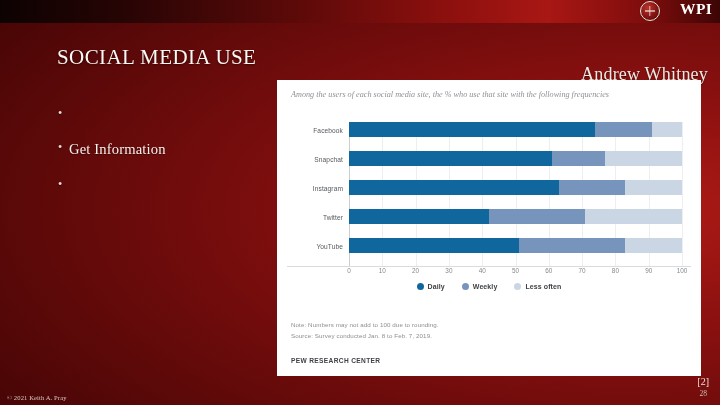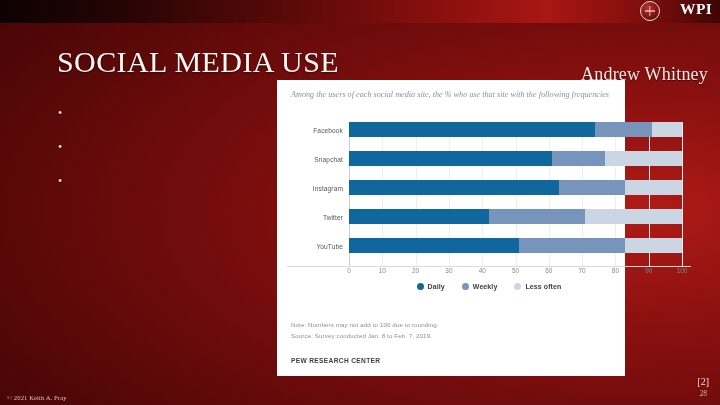--- a/index.html
+++ b/index.html
@@ -49,37 +49,37 @@
   
   .author{
     position:absolute;right:12px;top:34px;
     font-size:18px;color:#f0e9e4;letter-spacing:.2px;
     text-shadow:0 1px 1px rgba(0,0,0,.55);
     margin-top:30px;
   }
   
   .slide-title{
     position:absolute;left:57px;top:45px;
-    font-size:30px;color:#fdf8f4;letter-spacing:.4px;
+    font-size:21px;color:#fdf8f4;letter-spacing:.4px;
     text-shadow:0 1px 2px rgba(0,0,0,.5);
   }
   
   .bullets{position:absolute;left:58px;top:106px;width:215px;}
   .bullet{
     display:flex;align-items:flex-start;margin-bottom:19px;
     color:#f7f1ec;font-size:14.6px;letter-spacing:.15px;
     text-shadow:0 1px 1px rgba(0,0,0,.45);
   }
   .bullet-dot{
     width:11px;flex:0 0 11px;color:#e9ded6;font-size:12px;line-height:1.25;
   }
   .bullet-text{line-height:1.25;}
   
   .chart-panel{
-    position:absolute;left:277px;top:80px;width:348px;height:296px;
+    position:absolute;left:277px;top:80px;width:424px;height:296px;
     background:#ffffff;
   }
   .chart-subtitle{
     position:absolute;left:14px;top:9px;width:348px;
     font-family:"Liberation Serif",serif;
     font-style:italic;font-size:8.2px;color:#8e9196;line-height:1.45;
   }
   .plot{
     position:absolute;left:10px;top:42px;width:404px;height:145px;
   }
@@ -160,20 +160,21 @@
   <div class="author">Andrew Whitney</div>
 
   <div class="slide-title">SOCIAL MEDIA USE</div>
 
   <div class="bullets">
     <div class="bullet">
       <span class="bullet-dot">•</span>
     </div>
     <div class="bullet">
       <span class="bullet-dot">•</span>
+      <span class="bullet-text">Get Information</span>
     </div>
     <div class="bullet">
       <span class="bullet-dot">•</span>
     </div>
   </div>
 
   <div class="chart-panel">
     <div class="chart-subtitle">Among the users of each social media site, the % who use that site with the following frequencies</div>
 
     <div class="plot" id="plot">

